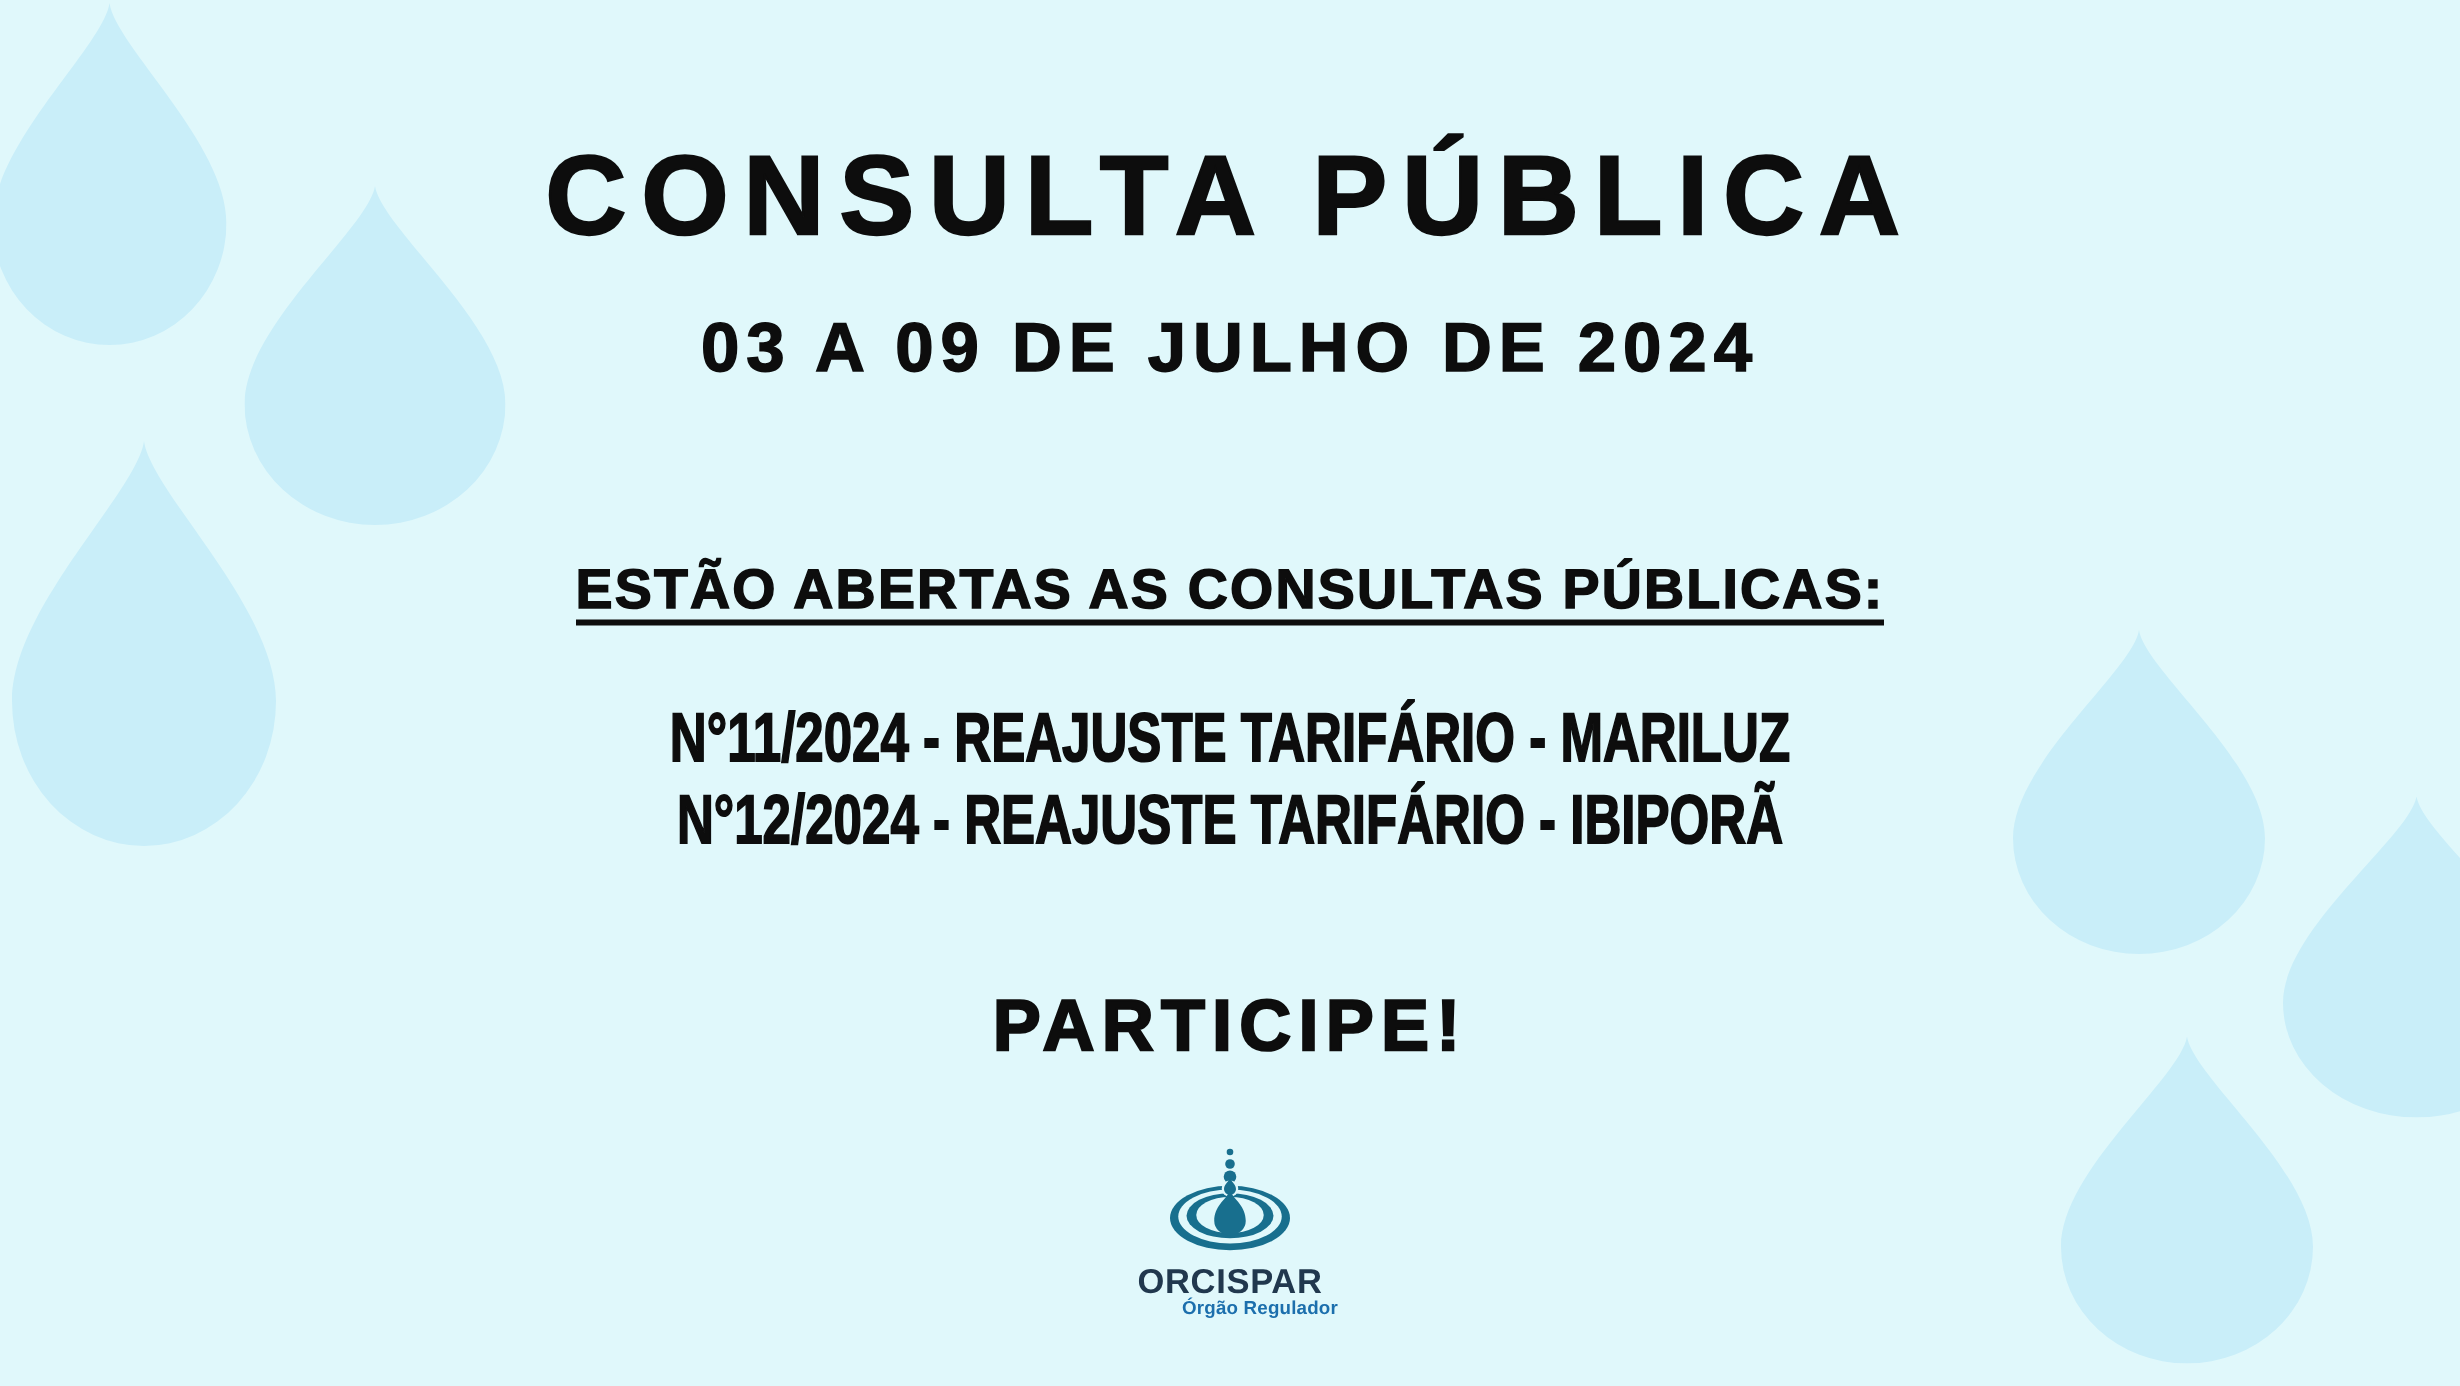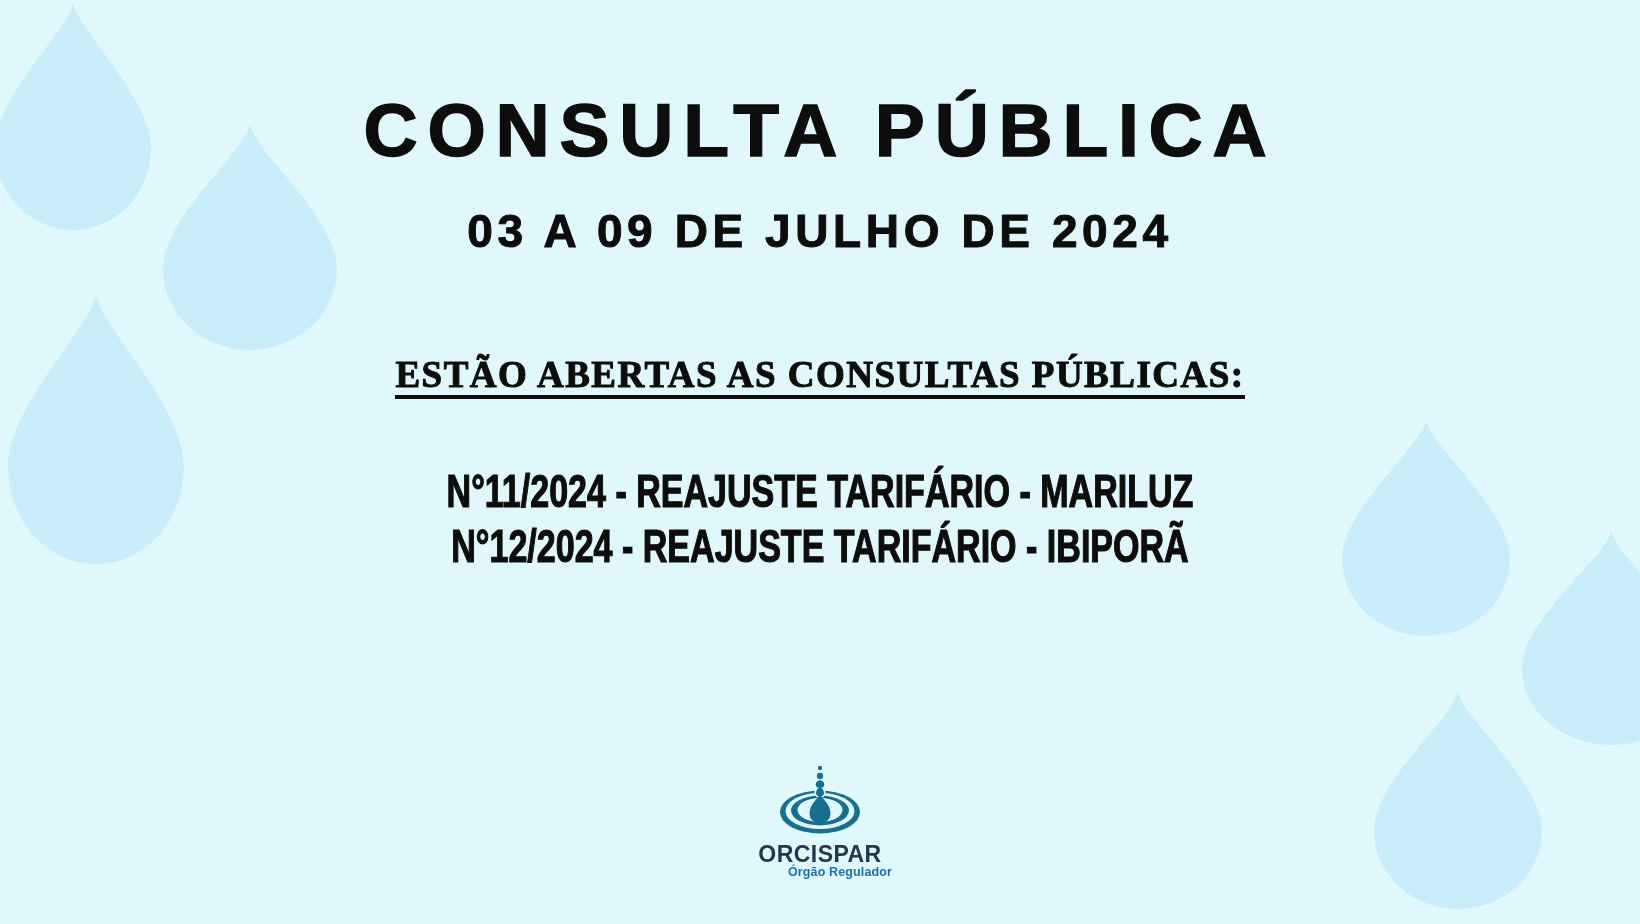--- a/index.html
+++ b/index.html
@@ -27,21 +27,21 @@
     color:var(--text);font-weight:bold;line-height:1;white-space:nowrap;
   }
   .title{
     top:93px;font-size:75px;letter-spacing:0.13em;
     -webkit-text-stroke:1.5px var(--text);
   }
   .date{
     top:208px;font-size:46px;letter-spacing:0.10em;
     -webkit-text-stroke:1px var(--text);
   }
-  .heading{top:356px;font-size:37px;font-family:Liberation Serif, serif;}
+  .heading{top:374px;font-size:37px;}
   .heading .u{
     display:inline-block;letter-spacing:0.04em;
     -webkit-text-stroke:1px var(--text);
     padding-bottom:2px;border-bottom:4px solid var(--text);
   }
   .consultation{
     font-size:46px;letter-spacing:0;
     transform:scaleX(0.74);transform-origin:50% 50%;
     -webkit-text-stroke:1.2px var(--text);
   }
@@ -85,20 +85,21 @@
     </svg>
   <svg class="bg-drop" style="left:1374px;top:691px" width="168" height="218" viewBox="0 0 80 112" preserveAspectRatio="none">
       <path d="M40,0 C38,14 0,46 0,72 a40,40 0 0 0 80,0 C80,46 42,14 40,0 Z"></path>
     </svg>
 
   <div class="txt title">CONSULTA PÚBLICA</div>
   <div class="txt date">03 A 09 DE JULHO DE 2024</div>
   <div class="txt heading"><span class="u">ESTÃO ABERTAS AS CONSULTAS PÚBLICAS:</span></div>
   <div class="txt consultation c1">N°11/2024 - REAJUSTE TARIFÁRIO - MARILUZ</div>
   <div class="txt consultation c2">N°12/2024 - REAJUSTE TARIFÁRIO - IBIPORÃ</div>
+  <div class="txt cta">PARTICIPE!</div>
 
   <div>
     <svg class="logo-svg" width="120" height="92" viewBox="0 0 120 92">
       <circle class="teal" cx="60" cy="14" r="2.2"></circle>
       <circle class="teal" cx="60" cy="22" r="3.2"></circle>
       <circle class="teal" cx="60" cy="30.5" r="4.2"></circle>
       <ellipse class="teal" cx="60" cy="58" rx="40" ry="21.5"></ellipse>
       <ellipse class="cut" cx="60" cy="57" rx="34.5" ry="18"></ellipse>
       <ellipse class="teal" cx="60" cy="56.5" rx="29" ry="15"></ellipse>
       <ellipse class="cut" cx="60" cy="56" rx="22.5" ry="12"></ellipse>

